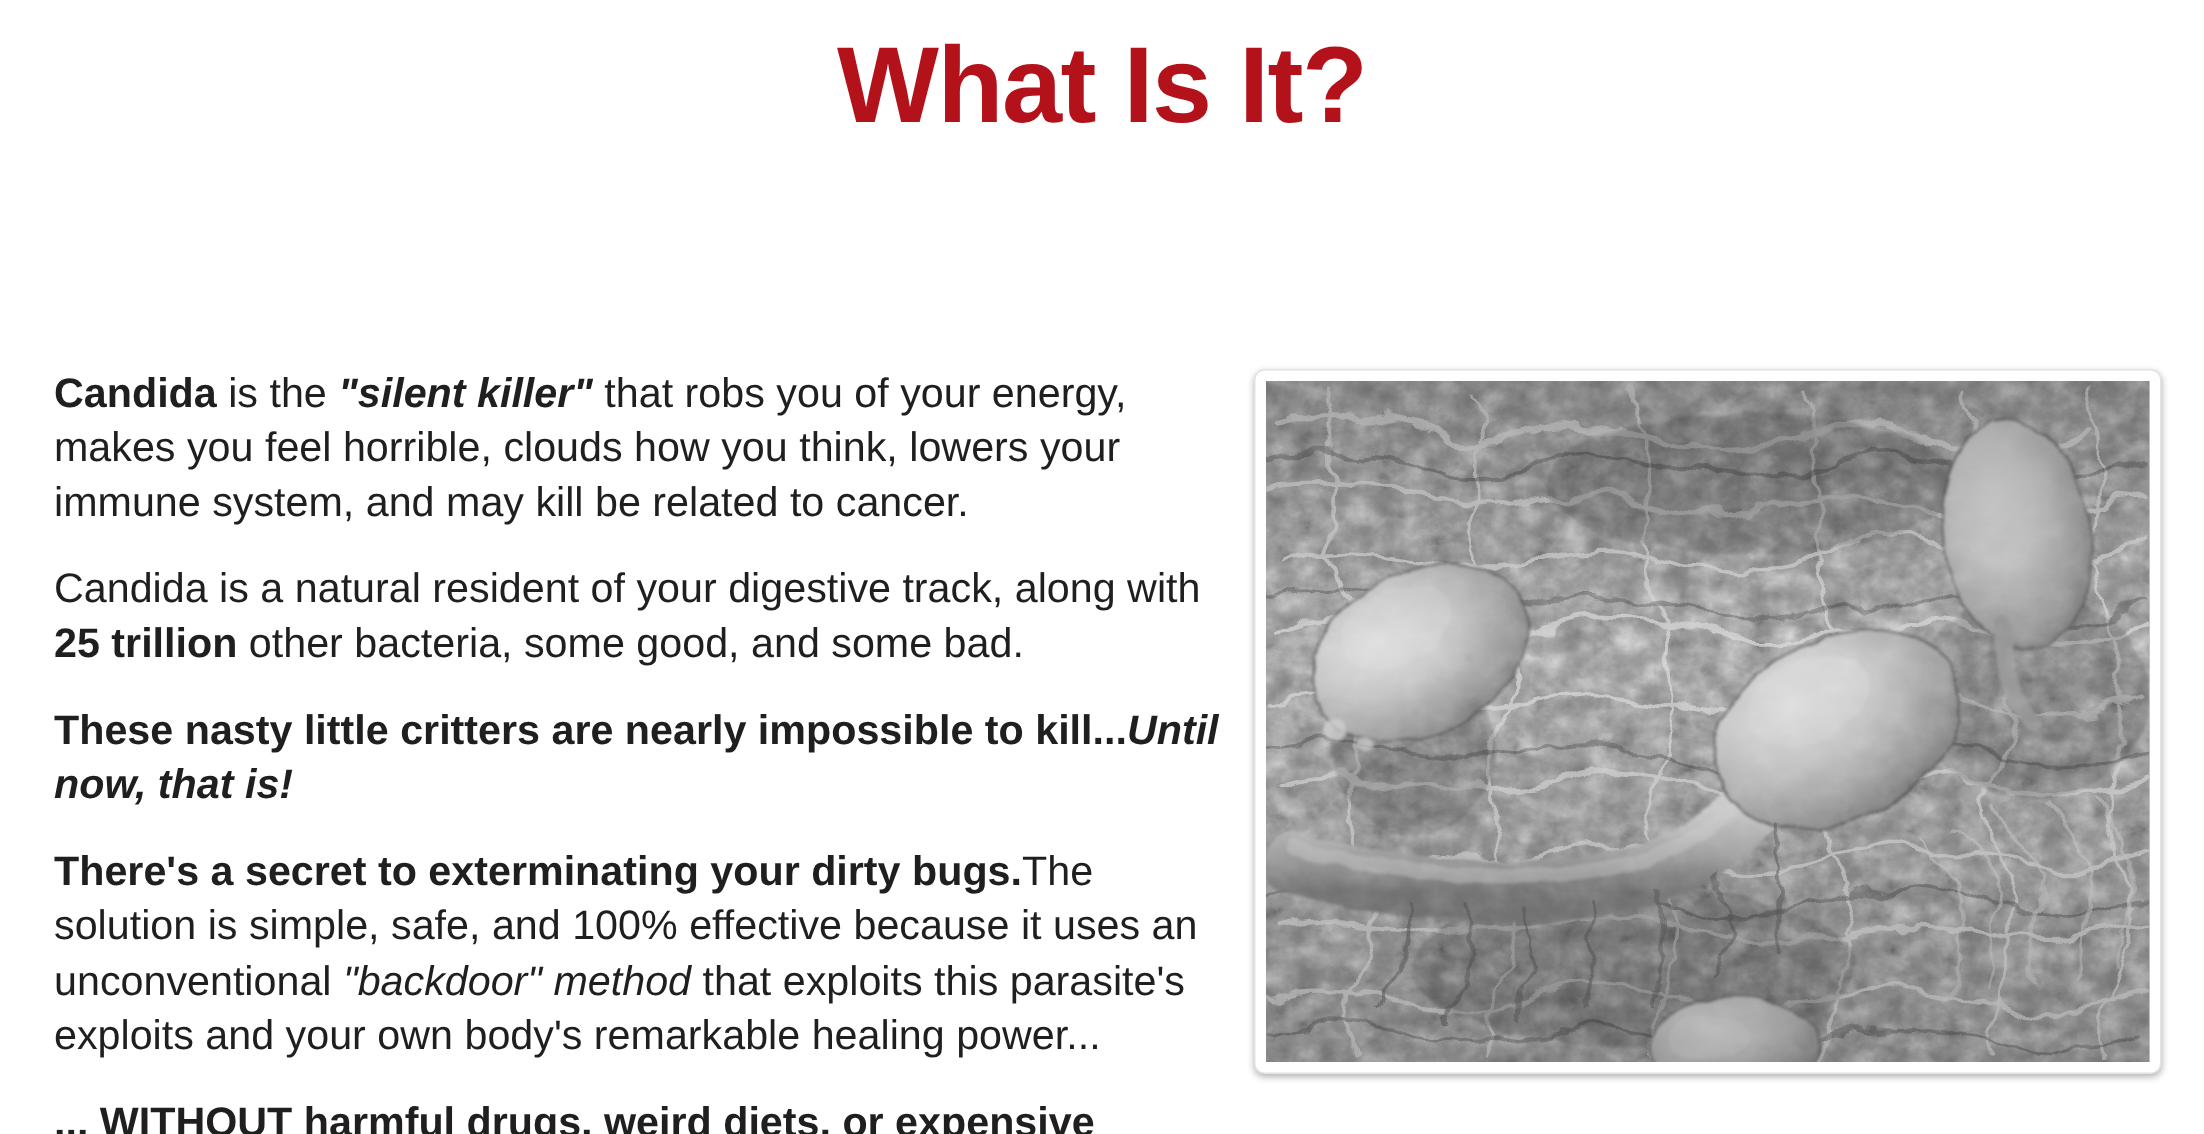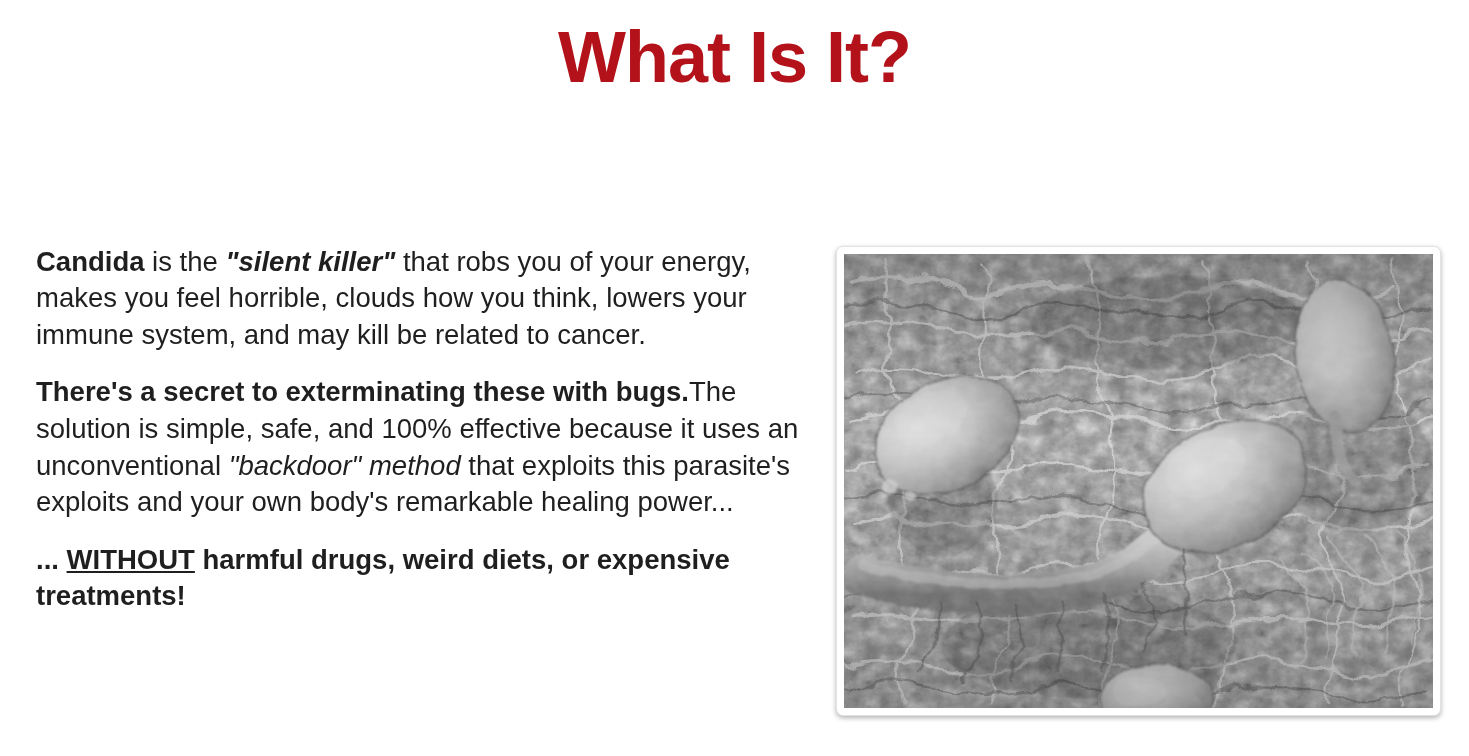--- a/index.html
+++ b/index.html
@@ -95,24 +95,30 @@
   <h1 class="title" style="color: rgb(180, 18, 26);">What Is It?</h1>
 
   <div class="content">
 
     <div class="copy">
 
       <p>
         <span class="b">Candida</span><span> is the </span><span class="bi">"silent killer"</span><span> that robs you of your energy, makes you feel horrible, clouds how you think, lowers your immune system, and may kill be related to cancer.</span>
       </p>
 
-
-
-      <p>
-        <span class="b">There's a secret to exterminating these with bugs.</span><span>The solution is simple, safe, and 100% effective because it uses an unconventional </span><span class="i">"backdoor" method</span><span> that exploits this parasite's exploits and your own body's remarkable healing power...</span>
+      <p>
+        <span>Candida is a natural resident of your digestive track, along with </span><span class="b">25 trillion</span><span> other bacteria, some good, and some bad.</span>
+      </p>
+
+      <p>
+        <span class="b">These nasty little critters are nearly impossible to kill...</span><span class="bi">Until now, that is!</span>
+      </p>
+
+      <p>
+        <span class="b">There's a secret to exterminating your dirty bugs.</span><span>The solution is simple, safe, and 100% effective because it uses an unconventional </span><span class="i">"backdoor" method</span><span> that exploits this parasite's exploits and your own body's remarkable healing power...</span>
       </p>
 
       <p>
         <span class="b">... </span><span class="bu">WITHOUT</span><span class="b"> harmful drugs, weird diets, or expensive treatments!</span>
       </p>
 
     </div>
 
     <div class="photo-frame">
       <div class="photo-inner" aria-label="Candida cells under electron microscope">

